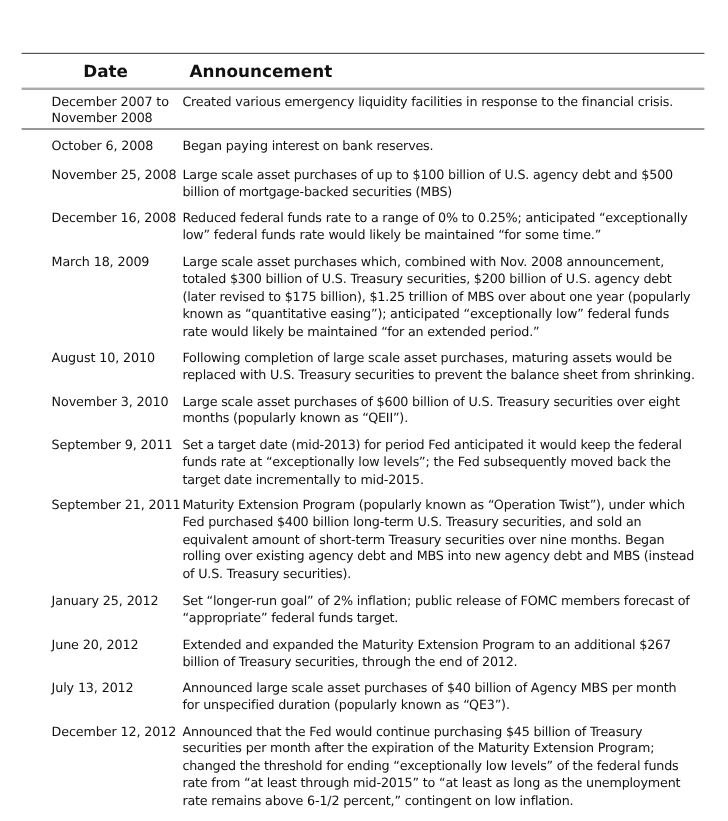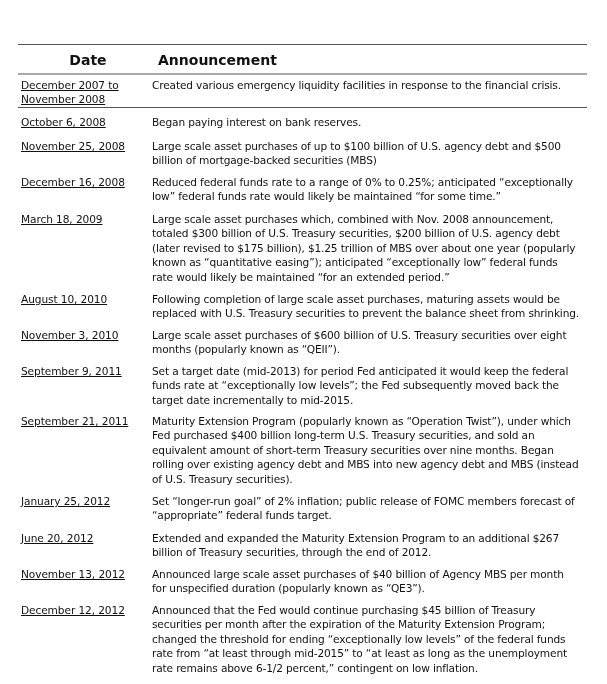--- a/index.html
+++ b/index.html
@@ -80,24 +80,23 @@
     .row {
       position: absolute;
       left: 0;
       width: 607px;
       font-size: 10.6px;
       line-height: 14.4px;
       color: #111;
     }
     .row .date {
       position: absolute;
-      left: 21px;
+      left: 43px;
       width: 130px;
       letter-spacing: -0.1px;
-      text-decoration: underline;
     }
     .row .ann {
       position: absolute;
       left: 152px;
       width: 428px;
       letter-spacing: -0.15px;
     }
   </style>
 </head>
 <body>
@@ -164,21 +163,21 @@
     <div class="date">January 25, 2012</div>
     <div class="ann">Set “longer-run goal” of 2% inflation; public release of FOMC members forecast of “appropriate” federal funds target.</div>
   </div>
 
   <div class="row" style="top:531px;">
     <div class="date">June 20, 2012</div>
     <div class="ann">Extended and expanded the Maturity Extension Program to an additional $267 billion of Treasury securities, through the end of 2012.</div>
   </div>
 
   <div class="row" style="top:567px;">
-    <div class="date">November 13, 2012</div>
+    <div class="date">July 13, 2012</div>
     <div class="ann">Announced large scale asset purchases of $40 billion of Agency MBS per month for unspecified duration (popularly known as “QE3”).</div>
   </div>
 
   <div class="row" style="top:603px;">
     <div class="date">December 12, 2012</div>
     <div class="ann">Announced that the Fed would continue purchasing $45 billion of Treasury securities per month after the expiration of the Maturity Extension Program; changed the threshold for ending “exceptionally low levels” of the federal funds rate from “at least through mid-2015” to “at least as long as the unemployment rate remains above 6-1/2 percent,” contingent on low inflation.</div>
   </div>
 </div>
 
 </body></html>

